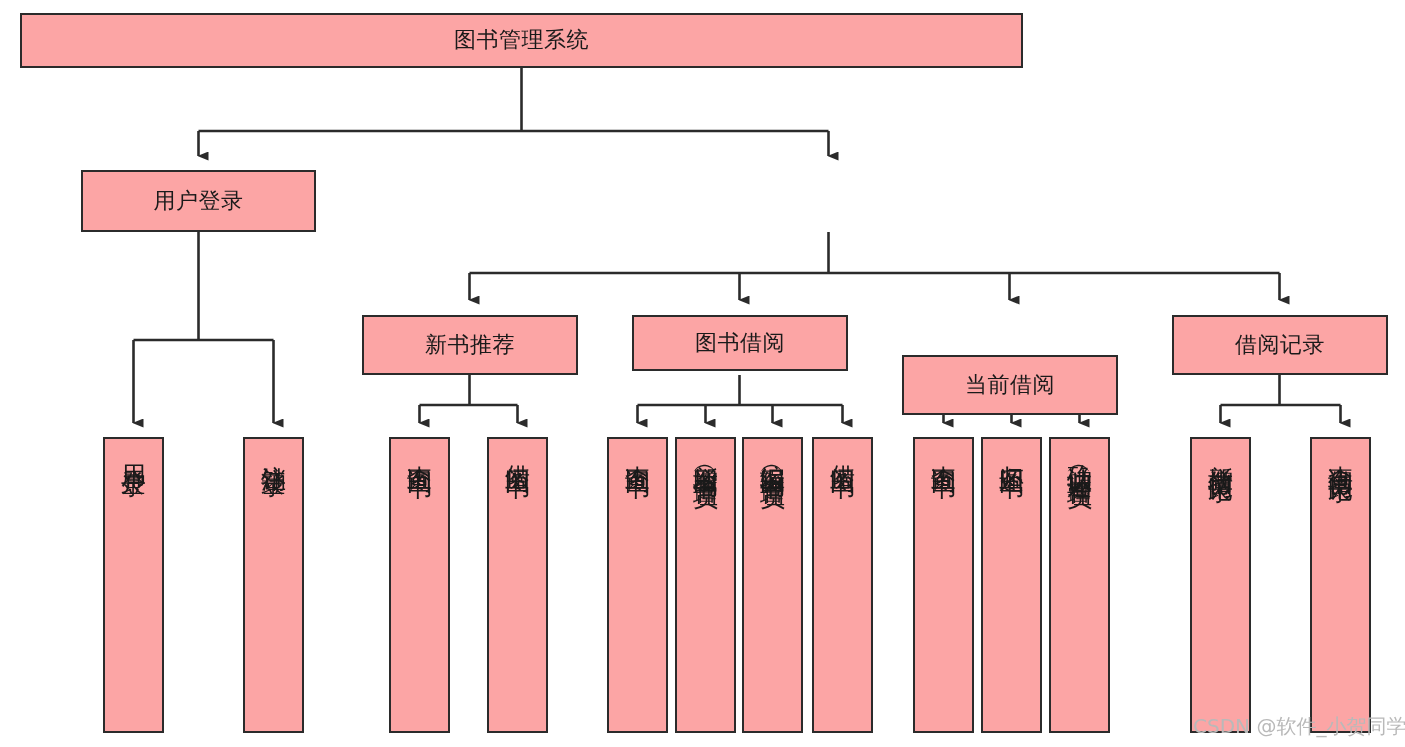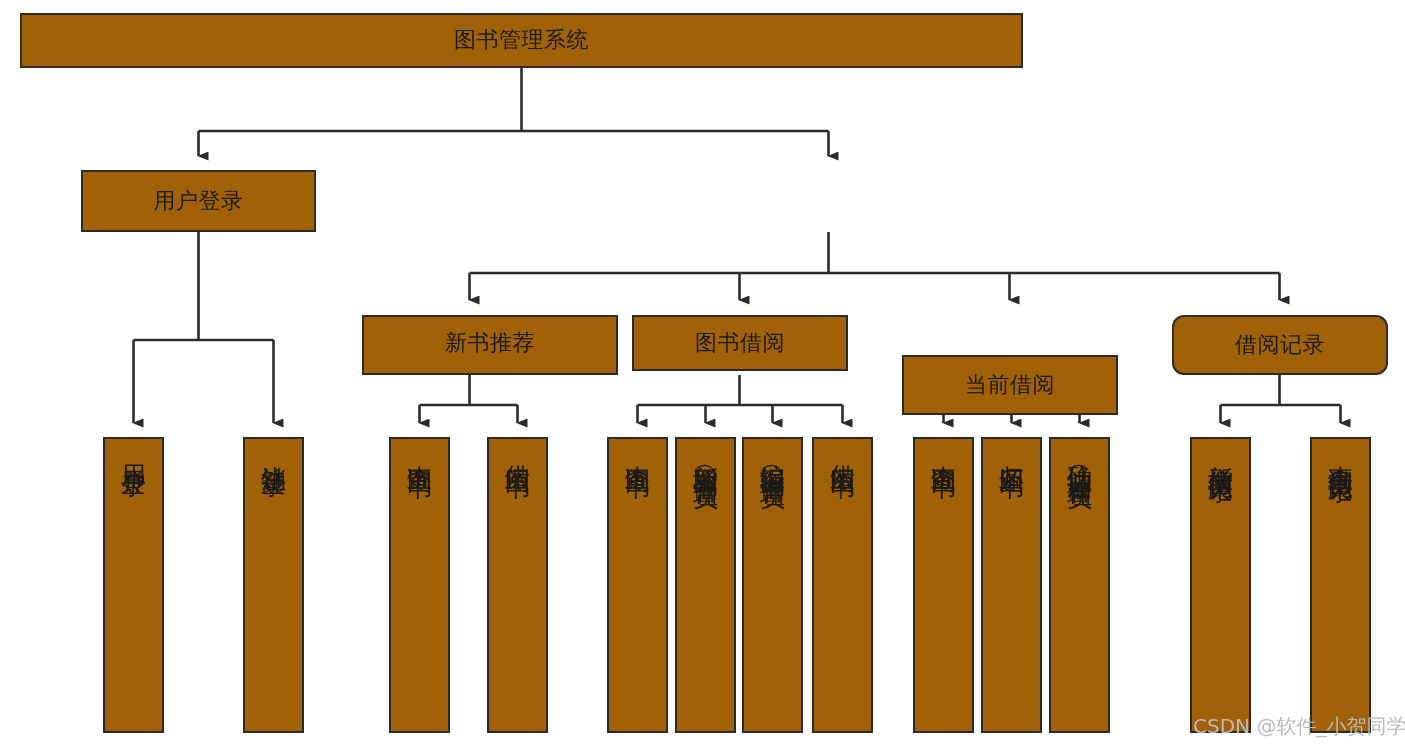--- a/index.html
+++ b/index.html
@@ -23,21 +23,21 @@
     position: absolute;
     left: 0;
     top: 0;
     width: 1405px;
     height: 747px;
     pointer-events: none;
   }
   .node {
     position: absolute;
     box-sizing: border-box;
-    background: #a16207;
+    background: #fca5a5;
     border: 2px solid #2b2b2b;
     display: flex;
     align-items: center;
     justify-content: center;
     z-index: 2;
   }
   .node .label {
     color: #1a1a1a;
     line-height: 1.22;
     text-align: center;
@@ -127,30 +127,30 @@
   </svg>
 
   <div class="node horiz" style="left:20px; top:13px; width:1003px; height:55px;">
     <span class="label">图书管理系统</span>
   </div>
 
   <div class="node horiz" style="left:81px; top:170px; width:235px; height:62px;">
     <span class="label">用户登录</span>
   </div>
 
-  <div class="node horiz" style="left:362px; top:315px; width:256px; height:60px;font-family:Liberation Mono, monospace;">
+  <div class="node horiz" style="left:362px; top:315px; width:216px; height:60px;">
     <span class="label">新书推荐</span>
   </div>
   <div class="node horiz" style="left:632px; top:315px; width:216px; height:56px;">
     <span class="label">图书借阅</span>
   </div>
   <div class="node horiz" style="left:902px; top:315px; width:216px; height:60px;margin-top:40px;">
     <span class="label">当前借阅</span>
   </div>
-  <div class="node horiz" style="left:1172px; top:315px; width:216px; height:60px;border-radius:12px;">
+  <div class="node horiz" style="left:1172px; top:315px; width:216px; height:60px;">
     <span class="label">借阅记录</span>
   </div>
 
   <div class="node vert" style="left:103px; top:437px; width:61px; height:296px;">
     <span class="label">用户登录</span>
   </div>
   <div class="node vert" style="left:243px; top:437px; width:61px; height:296px;">
     <span class="label">注销登录</span>
   </div>
 

